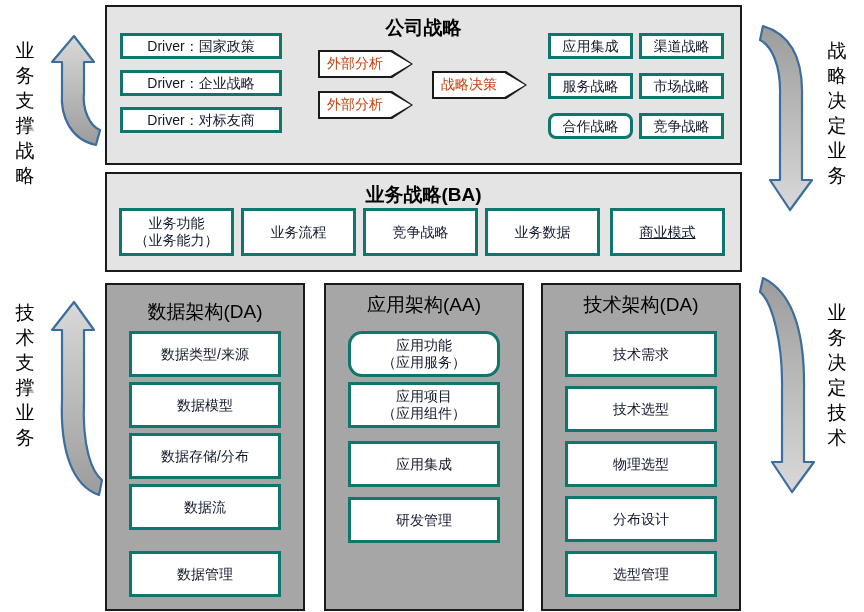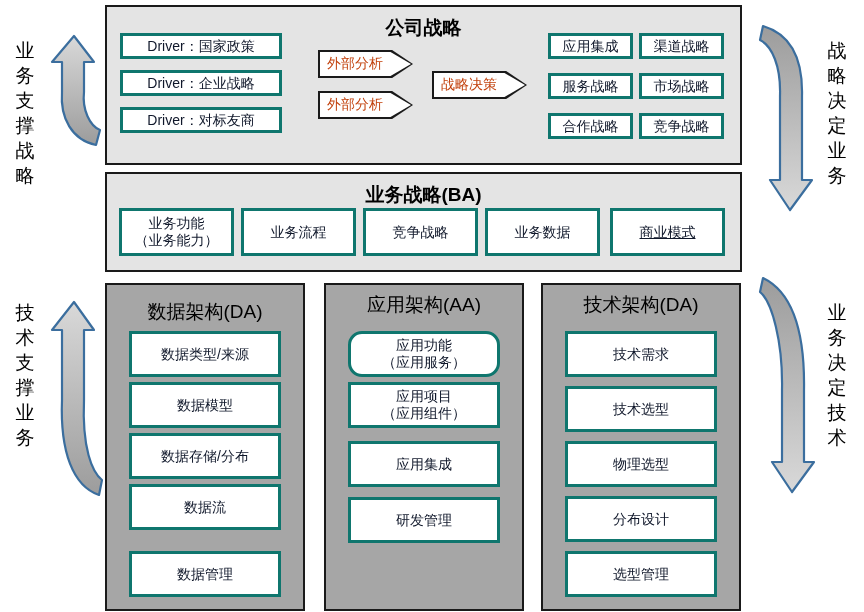--- a/index.html
+++ b/index.html
@@ -197,21 +197,21 @@
   </div>
 
   <div class="chev-wrap" style="left:432px; top:71px; width:95px; height:28px;">
     <div class="chev-inner">战略决策</div>
   </div>
 
   <div class="wbox" style="left:548px; top:33px; width:85px; height:26px;">应用集成</div>
   <div class="wbox" style="left:639px; top:33px; width:85px; height:26px;">渠道战略</div>
   <div class="wbox" style="left:548px; top:73px; width:85px; height:26px;">服务战略</div>
   <div class="wbox" style="left:639px; top:73px; width:85px; height:26px;">市场战略</div>
-  <div class="wbox" style="left:548px; top:113px; width:85px; height:26px;">合作战略</div>
+  <div class="wbox" style="left:548px; top:113px; width:85px; height:26px;border-radius:8px;">合作战略</div>
   <div class="wbox" style="left:639px; top:113px; width:85px; height:26px;">竞争战略</div>
 
   <div class="panel-light" style="left:105px; top:172px; width:637px; height:100px;">
     <div class="panel-title" style="top:8px;">业务战略(BA)</div>
   </div>
 
   <div class="wbox" style="left:119px; top:208px; width:115px; height:48px;">业务功能
 （业务能力）</div>
   <div class="wbox" style="left:241px; top:208px; width:115px; height:48px;">业务流程</div>
   <div class="wbox" style="left:363px; top:208px; width:115px; height:48px;">竞争战略</div>

